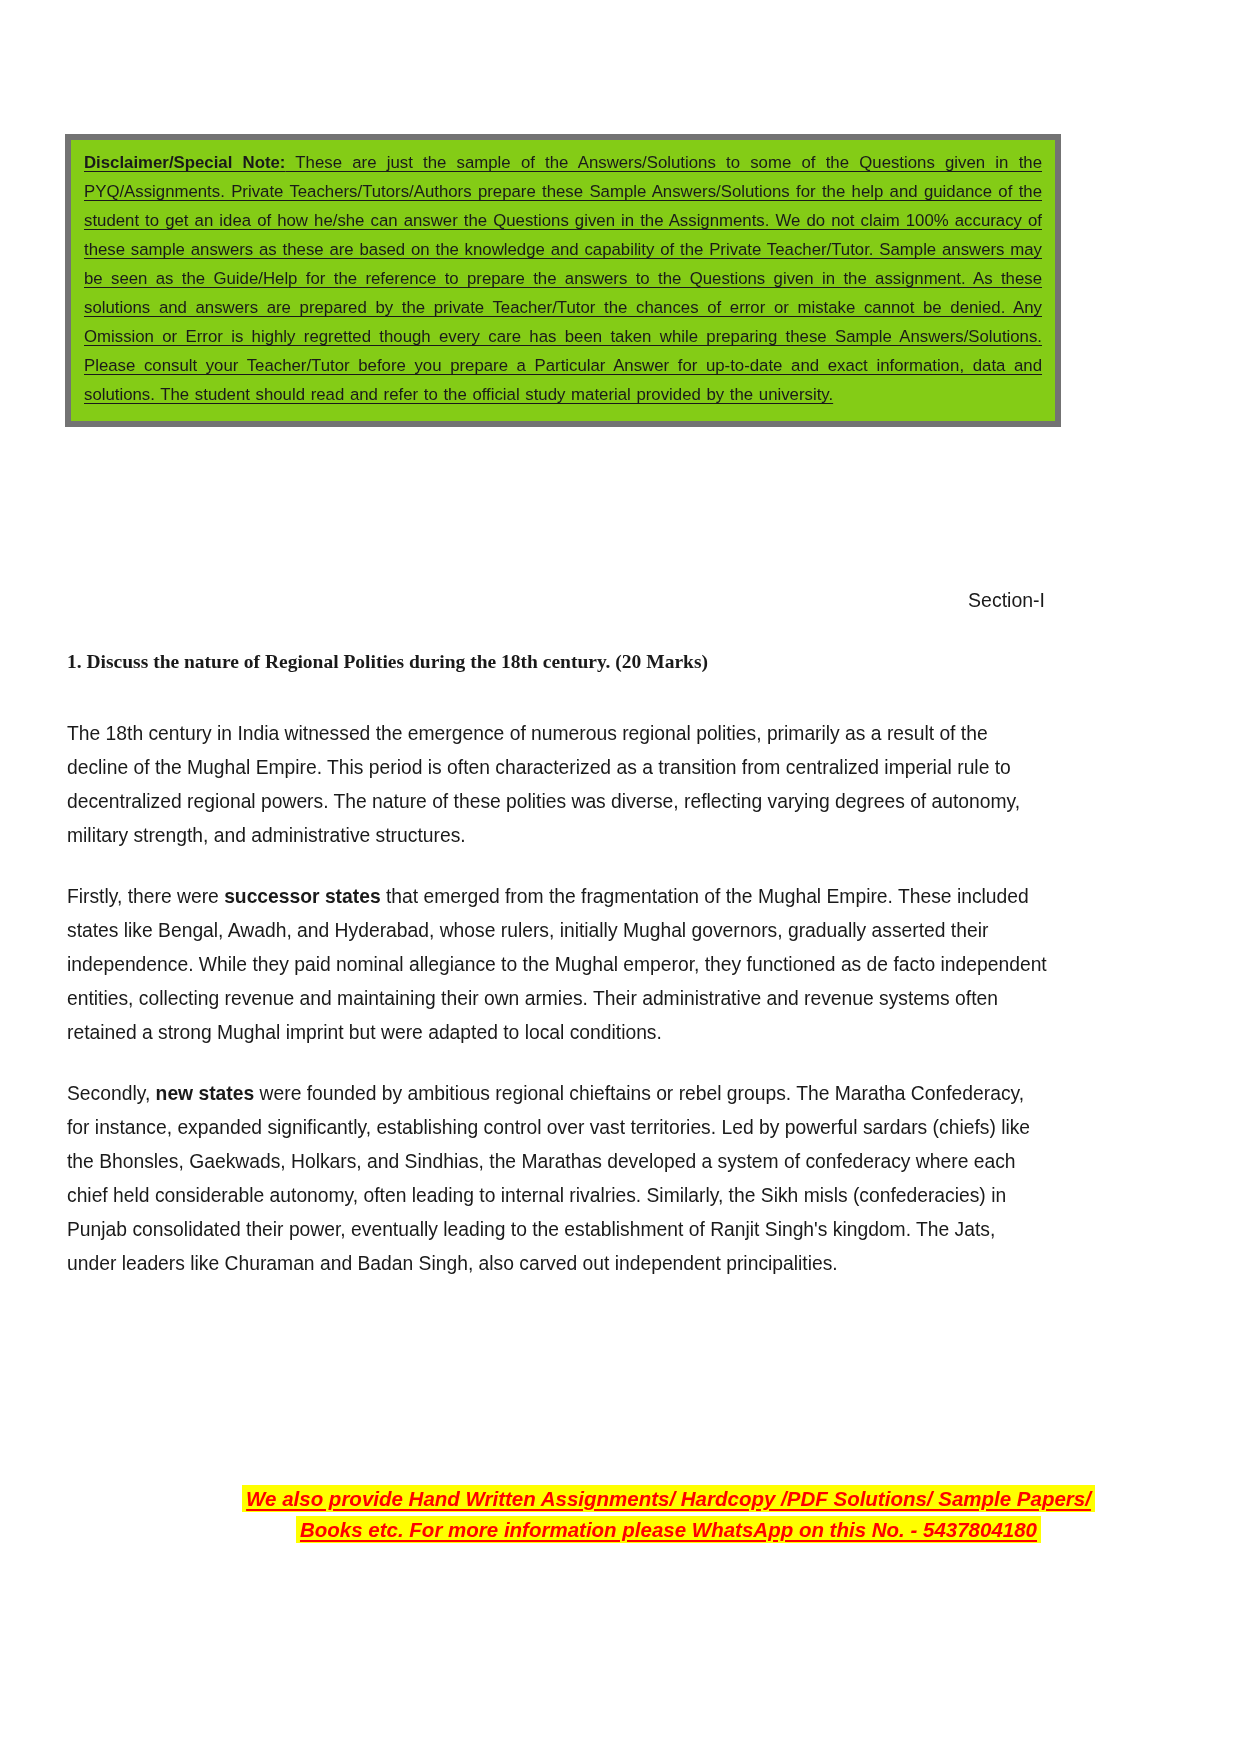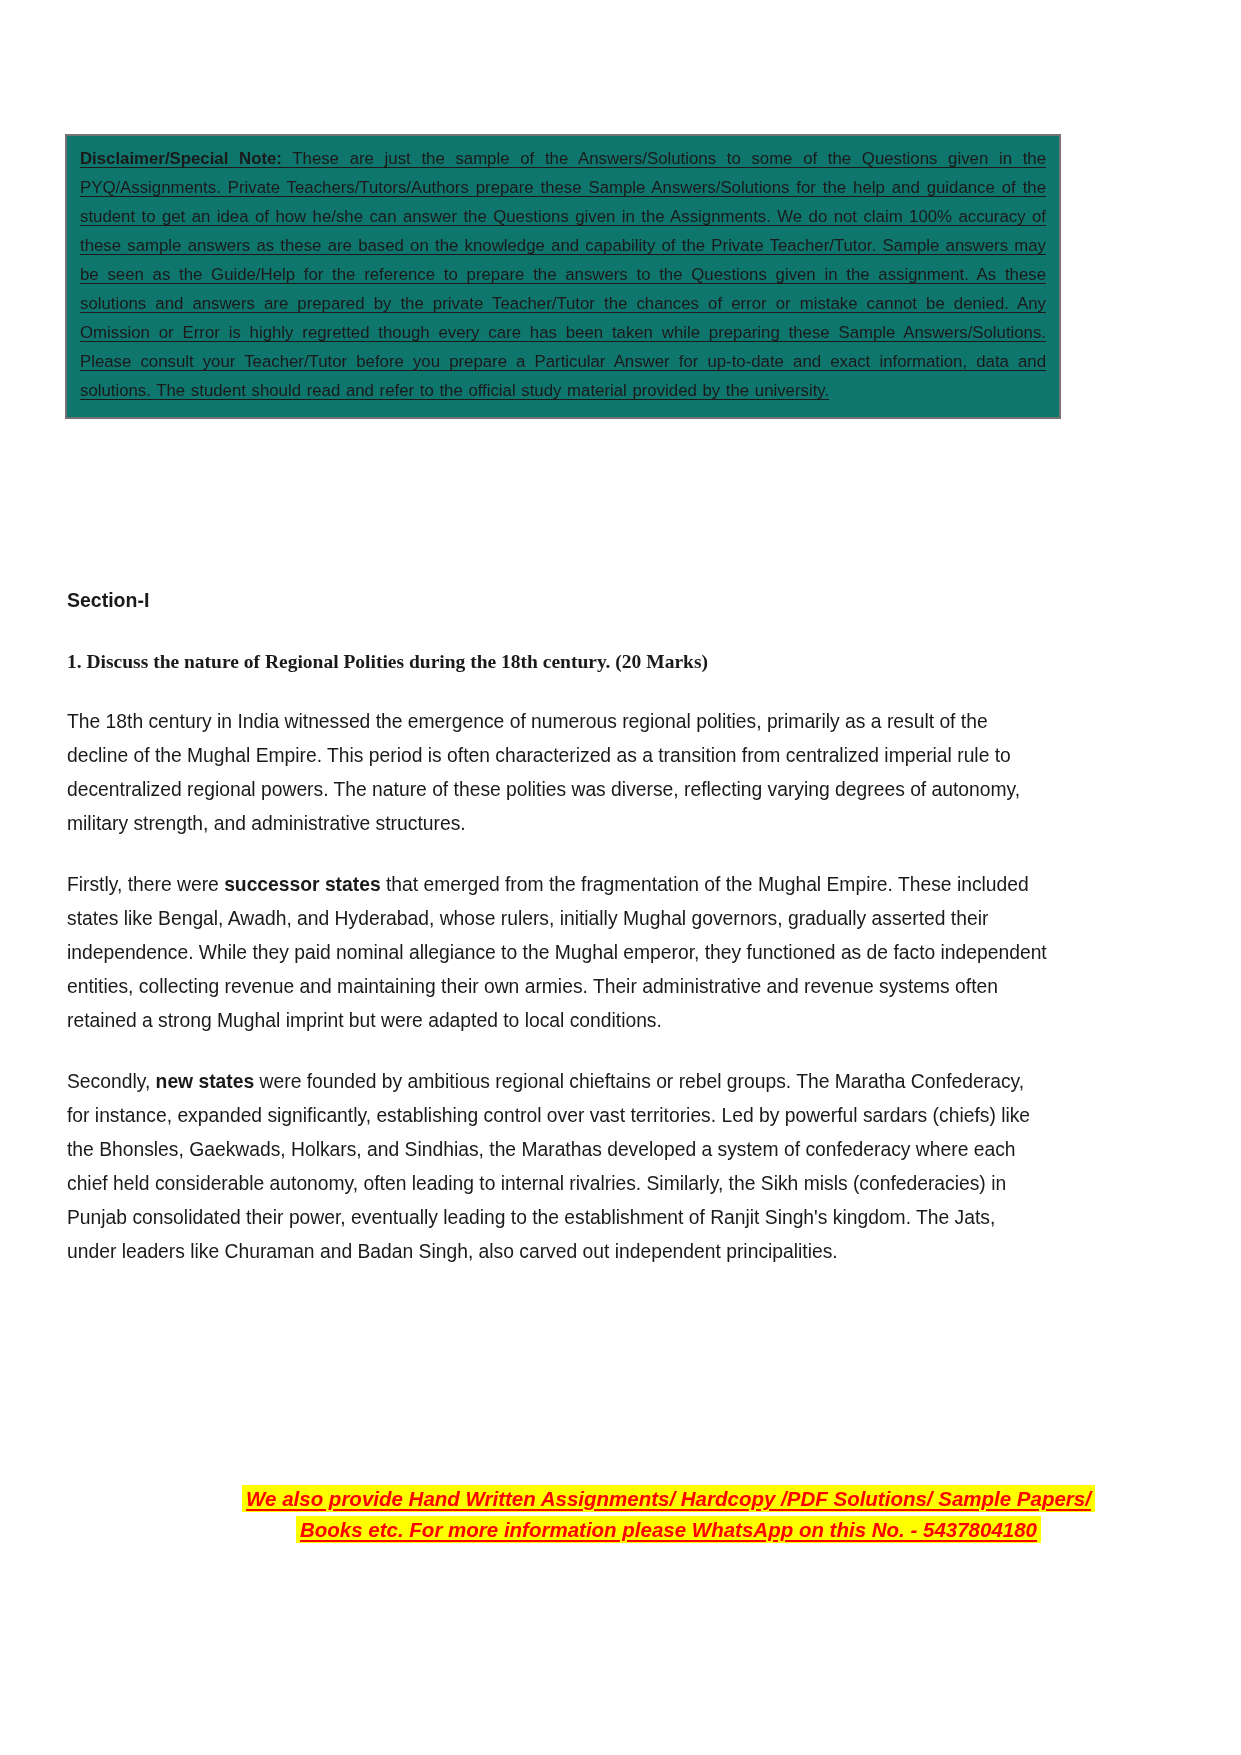--- a/index.html
+++ b/index.html
@@ -13,62 +13,62 @@
     color: #1a1a1a;
     overflow: hidden;
     box-sizing: border-box;
   }
   .disclaimer-box {
     position: absolute;
     left: 65px;
     top: 134px;
     width: 996px;
     box-sizing: border-box;
-    border: 2px solid #737373;
+    border: 6px solid #737373;
     padding: 8px 13px 12px 13px;
-    background: #0f766e;
+    background: #84cc16;
   }
   .disclaimer-text {
     margin: 0;
     font-size: 16.8px;
     line-height: 29px;
     text-align: justify;
     text-decoration: underline;
     text-underline-offset: 3px;
     word-spacing: 1px;
   }
   .disclaimer-label { font-weight: bold; }
   .section-title {
     position: absolute;
     left: 67px;
     top: 589px;
     width: 978px;
-    text-align: left;
-    font-weight: bold;
+    text-align: right;
+    font-weight: normal;
     font-size: 19.5px;
   }
   .question-heading {
     position: absolute;
     left: 67px;
     top: 648px;
     width: 990px;
     font-weight: bold;
     font-size: 19.5px;
     line-height: 27px;
     font-family: Liberation Serif, serif;
   }
   .answer-body {
     position: absolute;
     left: 67px;
     top: 701px;
     width: 982px;
     font-size: 19.3px;
     line-height: 34px;
   }
-  .answer-body p { margin: 4px 0 27px 0; }
+  .answer-body p { margin: 16px 0 27px 0; }
   .inline-bold { font-weight: bold; }
   .footer-note {
     position: absolute;
     left: 0;
     top: 1483px;
     width: 1241px;
     text-align: center;
     font-size: 20.5px;
     font-weight: bold;
     font-style: italic;

